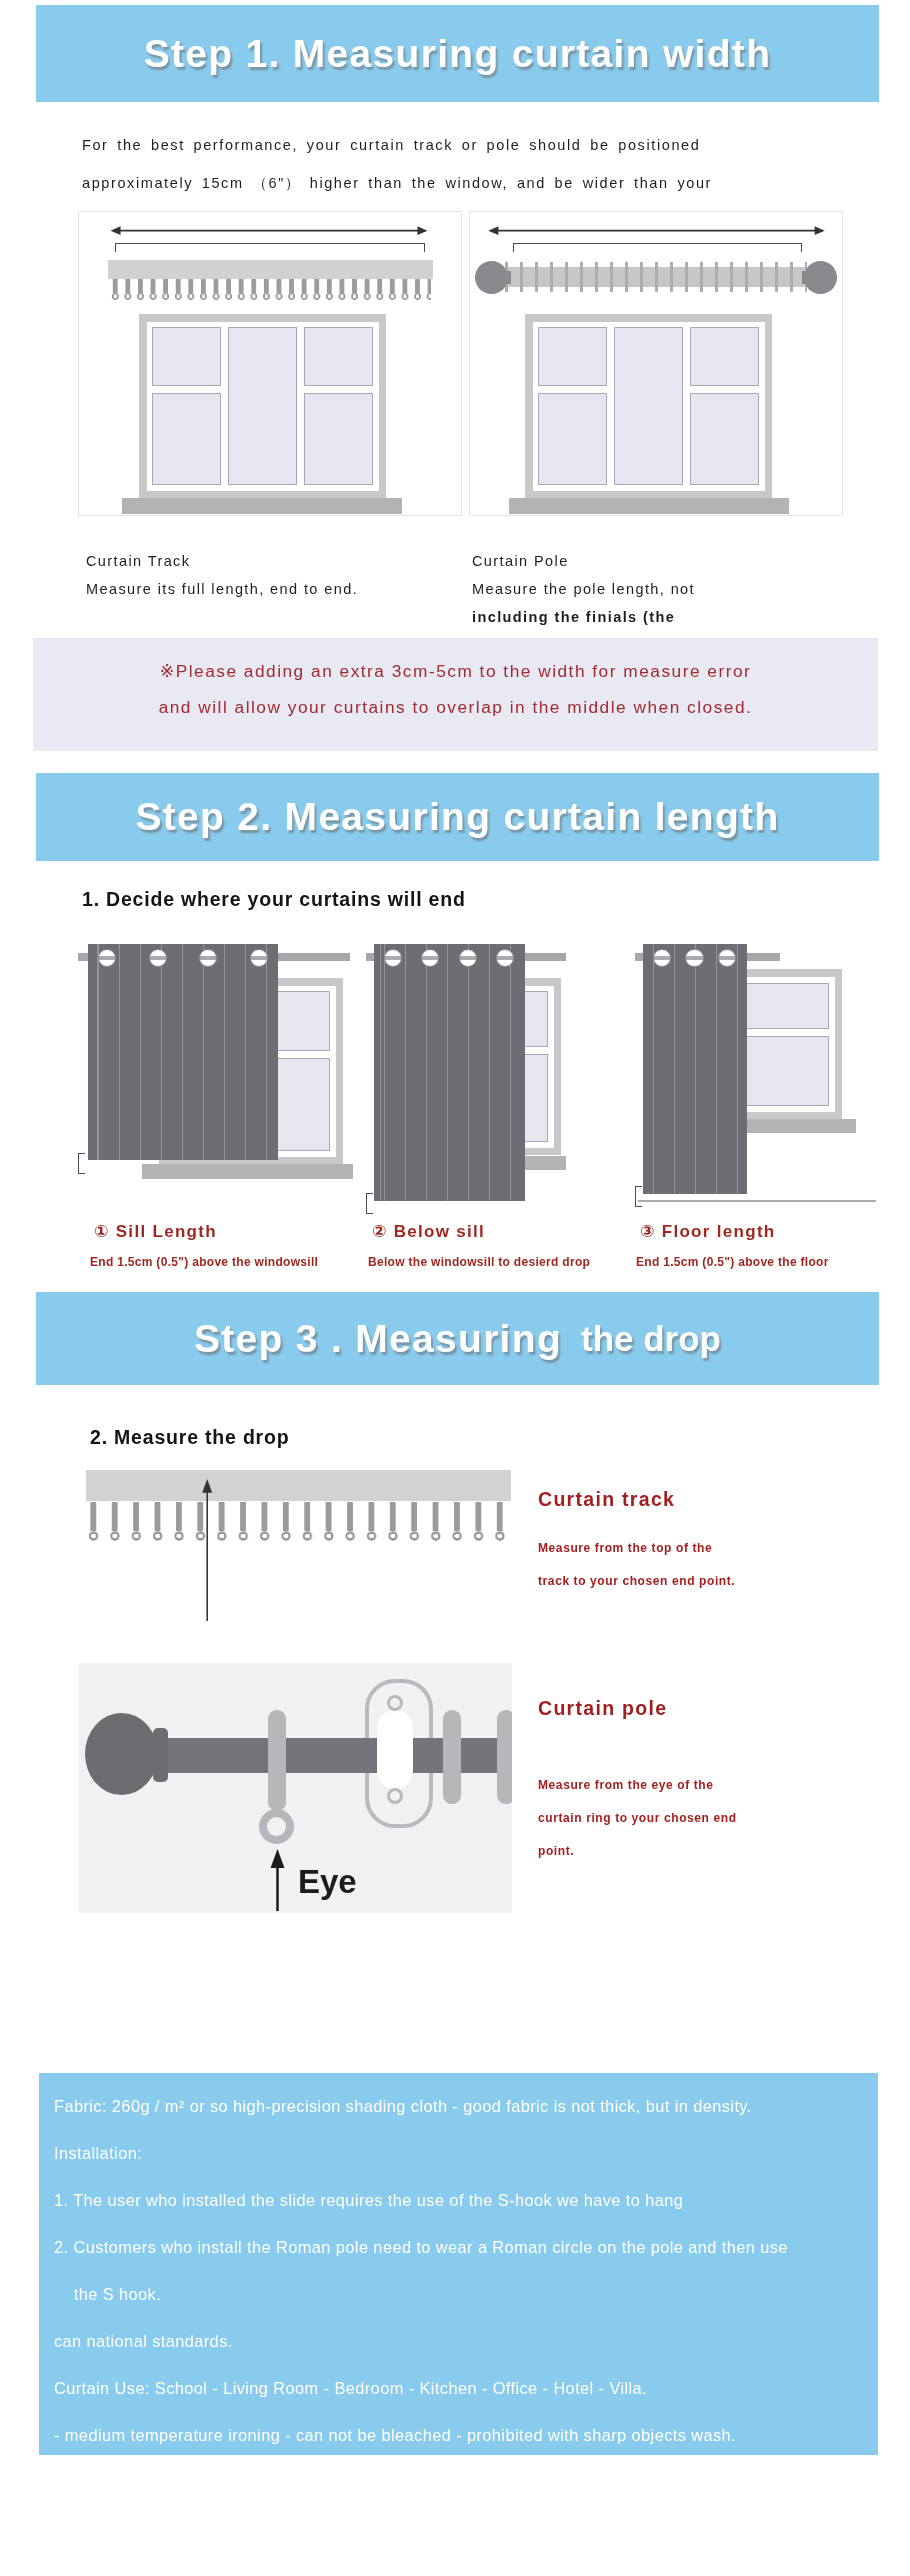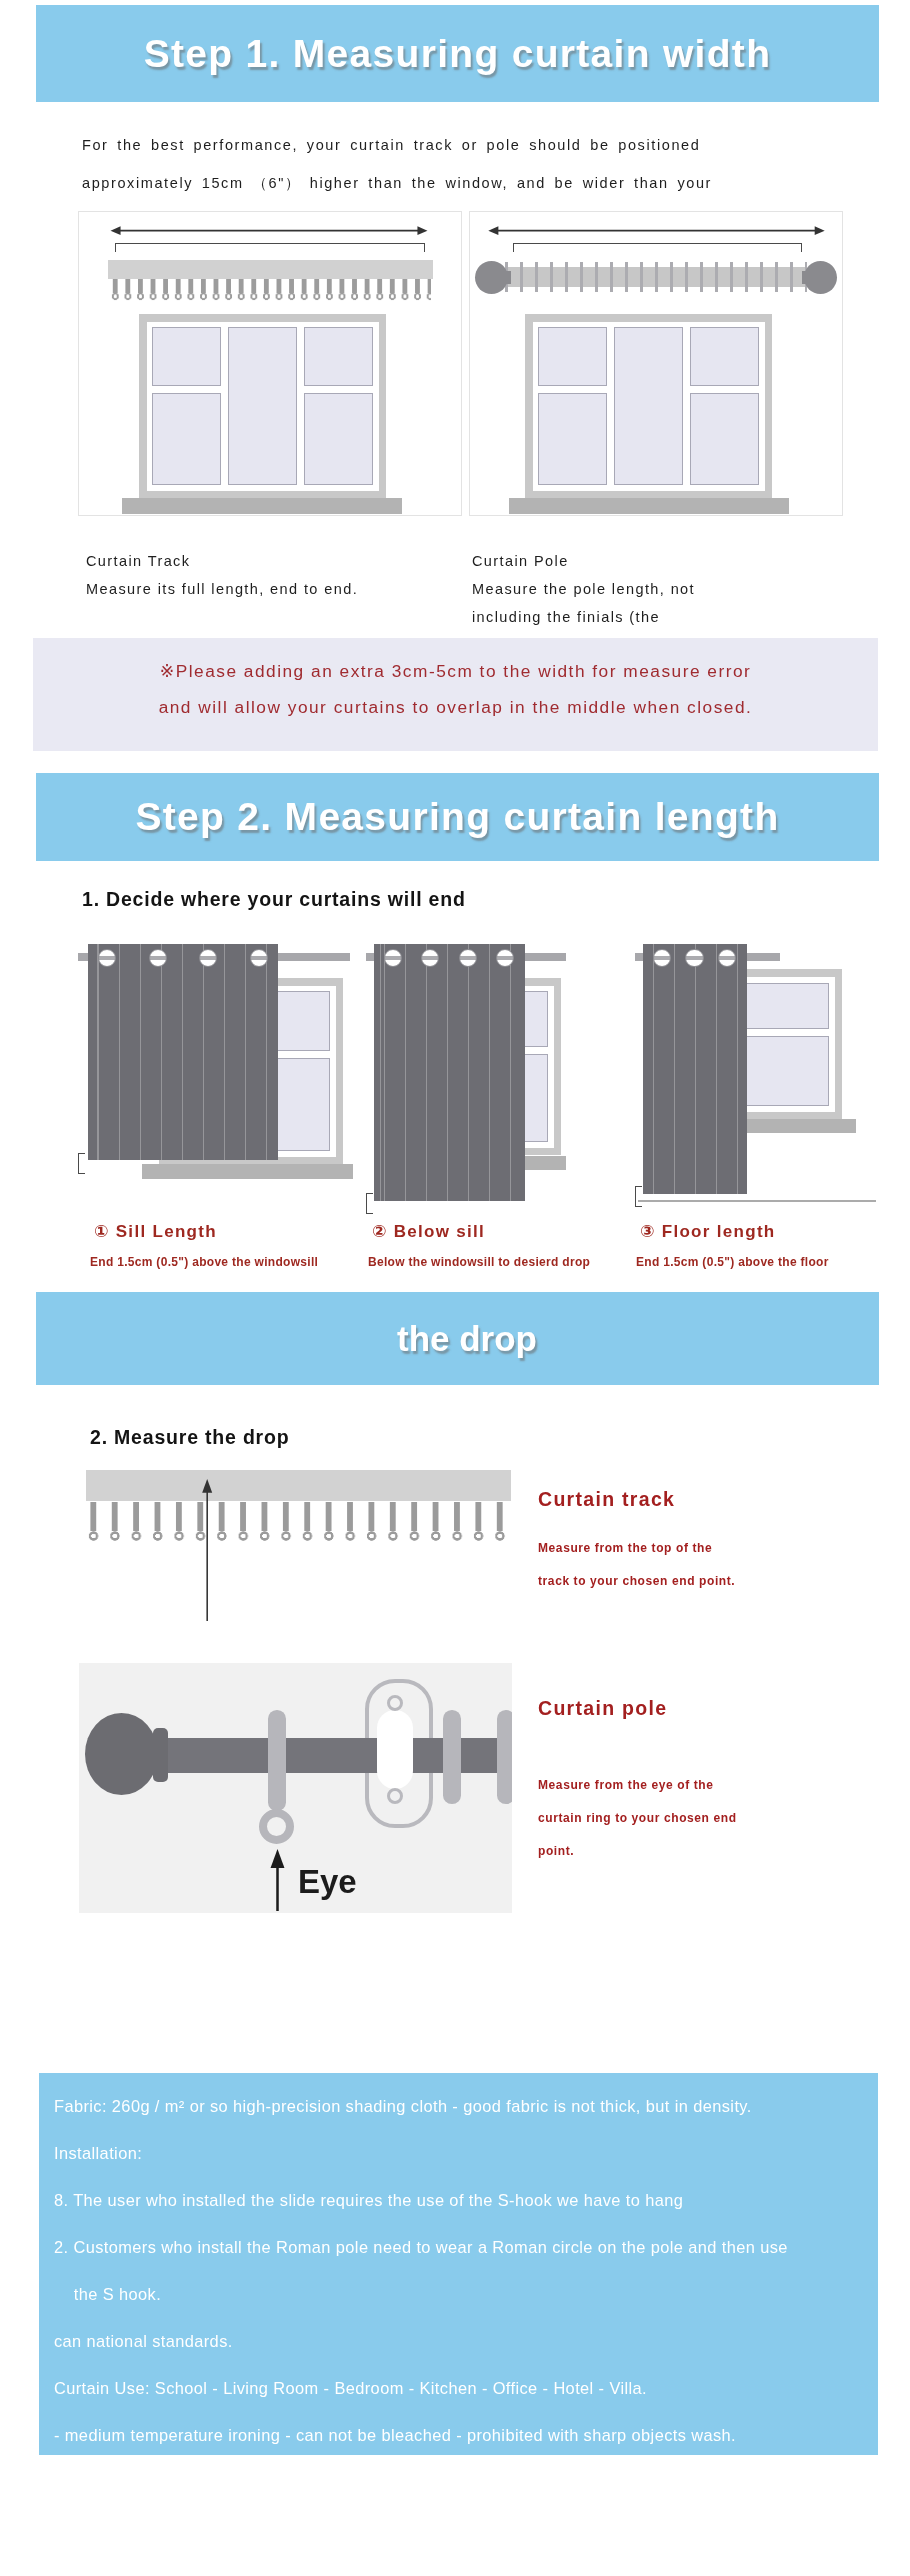--- a/index.html
+++ b/index.html
@@ -164,21 +164,21 @@
           </div>
       </div>
     </div>
     <div class="sill" style="left:39px;top:286px;width:280px;height:16.4px;"></div>
   </div>
 
   <div class="cap" style="left:86px;top:553px;">Curtain Track</div>
   <div class="cap" style="left:86px;top:581px;">Measure its full length, end to end.</div>
   <div class="cap" style="left:472px;top:553px;">Curtain Pole</div>
   <div class="cap" style="left:472px;top:581px;">Measure the pole length, not</div>
-  <div class="cap" style="left:472px;top:609px;">including the finials (the</div>
+  <div class="cap" style="left:472px;top:609px;font-weight:bold;">including the finials (the</div>
 
   <div class="note" style="top:638px;height:98px;padding-top:15px;">
     <div>※Please adding an extra 3cm-5cm to the width for measure error</div>
     <div>and will allow your curtains to overlap in the middle when closed.</div>
   </div>
 
   <div class="banner" style="top:773px;height:88px;">
     <span class="bt">Step 2. Measuring curtain length</span>
   </div>
 
@@ -257,20 +257,21 @@
   </div>
 
   <div class="cd-label" style="left:94px;top:1221px;">① Sill Length</div>
   <div class="cd-desc" style="left:90px;top:1255px;">End 1.5cm (0.5") above the windowsill</div>
   <div class="cd-label" style="left:372px;top:1221px;">② Below sill</div>
   <div class="cd-desc" style="left:368px;top:1255px;">Below the windowsill to desierd drop</div>
   <div class="cd-label" style="left:640px;top:1221px;">③ Floor length</div>
   <div class="cd-desc" style="left:636px;top:1255px;">End 1.5cm (0.5") above the floor</div>
 
   <div class="banner" style="top:1292px;height:93px;">
+    <span class="bt">Step 3 . Measuring</span>
     <span class="bt bt-suffix">the drop</span>
   </div>
 
   <div class="h-black" style="left:90px;top:1426px;">2. Measure the drop</div>
 
   <div class="track-bar" style="left:86px;top:1470px;width:425px;height:31px;background:#D2D2D2;"></div>
   <div class="hooks3" style="left:86px;top:1502px;width:425px;height:40px;"></div>
   <svg width="16.4" height="142" style="position:absolute;left:199px;top:1479px;" viewBox="0 0 26 226">
     <line x1="13" y1="226" x2="13" y2="16" stroke="#333333" stroke-width="2.5"></line>
     <polygon points="13,0 5,22 21,22" fill="#333333"></polygon>
@@ -303,21 +304,21 @@
   <div class="red-body" style="left:538px;top:1737px;margin-top:32px;">
     <div>Measure from the eye of the</div>
     <div>curtain ring to your chosen end</div>
     <div>point.</div>
   </div>
 
 
   <div class="info">
     <div>Fabric: 260g / m² or so high-precision shading cloth - good fabric is not thick, but in density.</div>
     <div>Installation:</div>
-    <div>8. The user who installed the slide requires the use of the S-hook we have to hang</div>
+    <div>1. The user who installed the slide requires the use of the S-hook we have to hang</div>
     <div>2. Customers who install the Roman pole need to wear a Roman circle on the pole and then use</div>
     <div>    the S hook.</div>
     <div>can national standards.</div>
     <div>Curtain Use: School - Living Room - Bedroom - Kitchen - Office - Hotel - Villa.</div>
     <div>- medium temperature ironing - can not be bleached - prohibited with sharp objects wash.</div>
   </div>
 
 </div>
 
 

